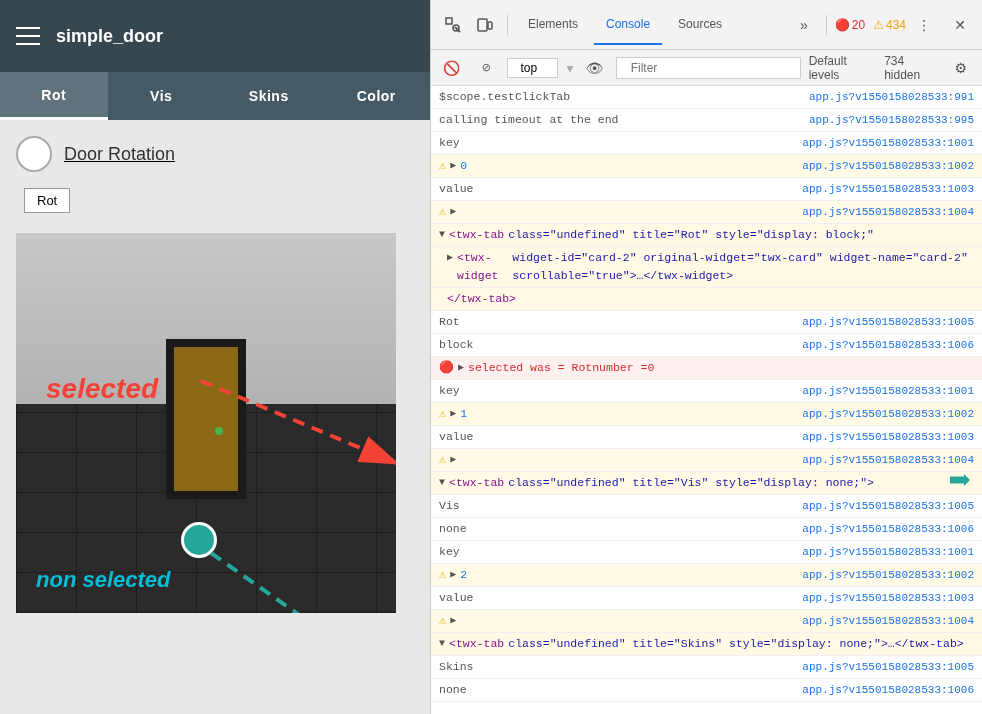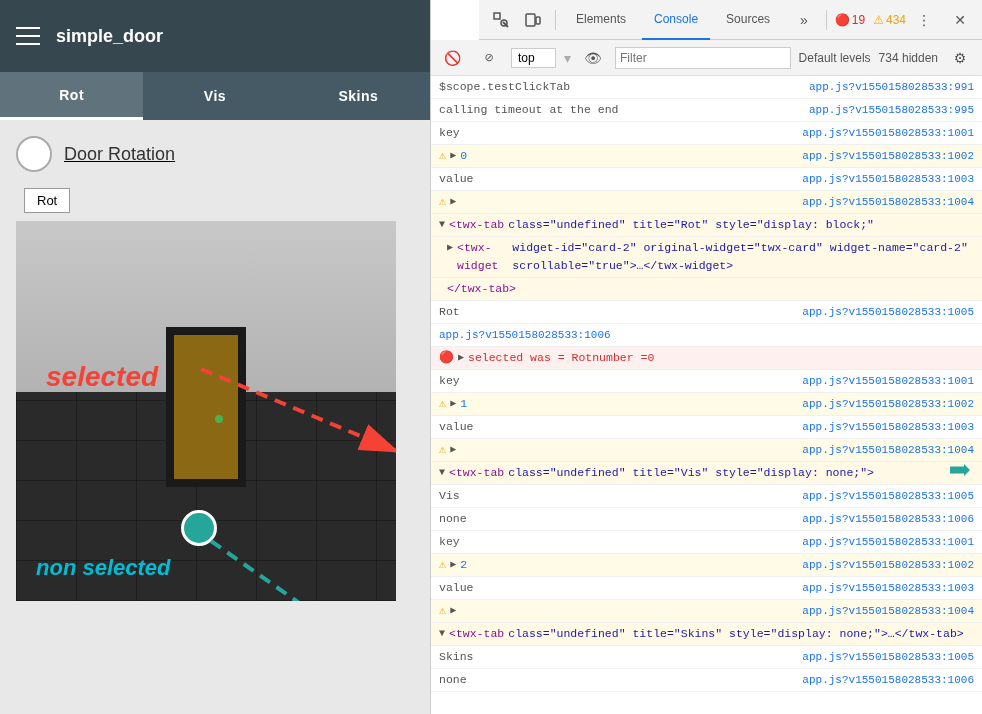--- a/index.html
+++ b/index.html
@@ -105,21 +105,21 @@
       cursor: pointer;
       margin-left: 8px;
     }
 
     #scene-container {
       width: 380px;
       height: 380px;
       position: relative;
       background: linear-gradient(to bottom, #c8c8c8 0%, #b0b0b0 50%, #2a2a2a 50%, #1a1a1a 100%);
       overflow: hidden;
-      margin-top: 8px;
+      margin-top: 20px;
     }
 
     
     #floor {
       position: absolute;
       bottom: 0;
       left: 0;
       right: 0;
       height: 55%;
       background:
@@ -220,26 +220,25 @@
       height: 714px;
       background: #ffffff;
       display: flex;
       flex-direction: column;
       border-left: 1px solid #ccc;
     }
 
     #devtools-toolbar {
       display: flex;
       align-items: center;
-      height: 40px;
+      height: 50px;
       background: #f3f3f3;
       border-bottom: 1px solid #ccc;
       padding: 0 8px;
       gap: 4px;
-      margin-left: 48px;
     }
 
     .dt-icon-btn {
       width: 28px;
       height: 28px;
       display: flex;
       align-items: center;
       justify-content: center;
       cursor: pointer;
       border-radius: 3px;
@@ -273,21 +272,21 @@
       background: #f3f3f3;
       border-bottom: 1px solid #ddd;
       padding: 0 8px;
       gap: 8px;
       font-size: 12px;
     }
 
     #filter-top-select {
       background: #fff;
       border: 1px solid #ccc;
-      padding: 2px 20px 2px 6px;
+      padding: 2px 20px 2px 12px;
       font-size: 12px;
       cursor: pointer;
       appearance: none;
       -webkit-appearance: none;
     }
 
     .filter-label { color: #555; font-size: 12px; }
 
     #devtools-console {
       flex: 1;
@@ -349,20 +348,21 @@
         <span></span>
         <span></span>
     </div>
     <span id="app-title">simple_door</span>
   </div>
 
   <div id="tab-bar">
     <button class="tab-btn active">Rot</button>
     <button class="tab-btn">Vis</button>
     <button class="tab-btn">Skins</button>
+    <button class="tab-btn">Color</button>
   </div>
 
   <div id="content-area">
     <div id="door-rotation-row">
       <div id="toggle-circle"></div>
       <span id="door-rotation-label">Door Rotation</span>
     </div>
     <button id="rot-button">Rot</button>
 
     
@@ -422,39 +422,39 @@
       <span>Console</span>
     </div>
     <div class="dt-tab">
       <span>Sources</span>
     </div>
     <button class="dt-icon-btn" id="more-tabs-btn">»</button>
     <div class="dt-sep"></div>
 
     <span style="display:flex;align-items:center;gap:2px;font-size:12px;color:#d32f2f;">
       <span>🔴</span>
-      <span>19</span>
+      <span>20</span>
     </span>
     <span style="display:flex;align-items:center;gap:2px;font-size:12px;color:#f0a500;margin-left:4px;">
       <span>⚠</span>
       <span>434</span>
     </span>
     <button class="dt-icon-btn">⋮</button>
     <button class="dt-icon-btn close-btn">✕</button>
   </div>
 
   <div id="devtools-filter-bar">
     <button class="dt-icon-btn">🚫</button>
     <button class="dt-icon-btn" style="font-size:11px;">⊘</button>
     <select id="filter-top-select">
       <option>top</option>
     </select>
     <span style="font-size:14px;color:#aaa;">▾</span>
     <button class="dt-icon-btn">👁</button>
-    <input type="text" style="flex: 1 1 0%; border: 1px solid rgb(204, 204, 204); padding: 2px 4px; font-size: 12px; height: 22px;" placeholder="Filter">
+    <input type="text" style="flex: 1 1 0%; border: 1px solid rgb(204, 204, 204); padding: 2px 14px; font-size: 12px; height: 22px;" placeholder="Filter">
     <span class="filter-label">Default levels</span>
     <span class="filter-label">734 hidden</span>
     <button class="dt-icon-btn">⚙</button>
   </div>
 
   <div id="devtools-console">
 
     <div class="console-row">
       <span class="left">
           <span class="key-text">$scope.testClickTab</span>
@@ -524,20 +524,23 @@
     </div>
 
     <div class="console-row">
       <span class="left">
           <span class="key-text">Rot</span>
         </span>
       <span class="right">app.js?v1550158028533:1005</span>
     </div>
 
     <div class="console-row">
+      <span class="left">
+          <span class="key-text">block</span>
+        </span>
       <span class="right">app.js?v1550158028533:1006</span>
     </div>
 
     <div class="console-row error">
       <span class="left">
         <span class="err-icon">🔴</span>
         <span class="tri-icon">▶</span>
         <span class="err-text">selected was = Rotnumber =0</span>
       </span>
     </div>

